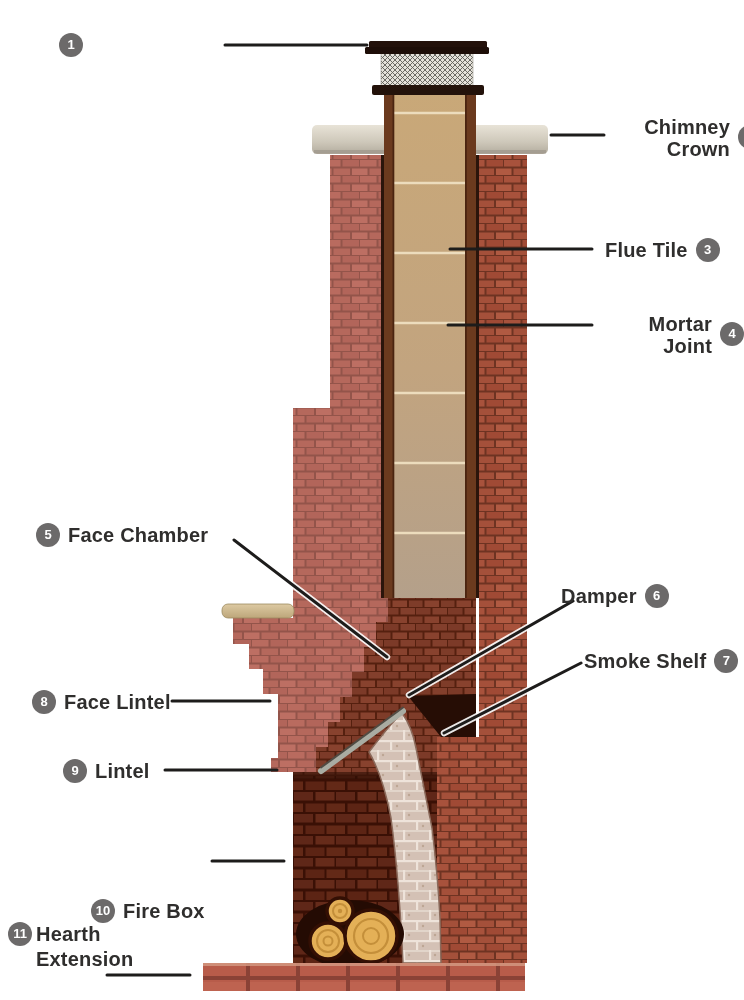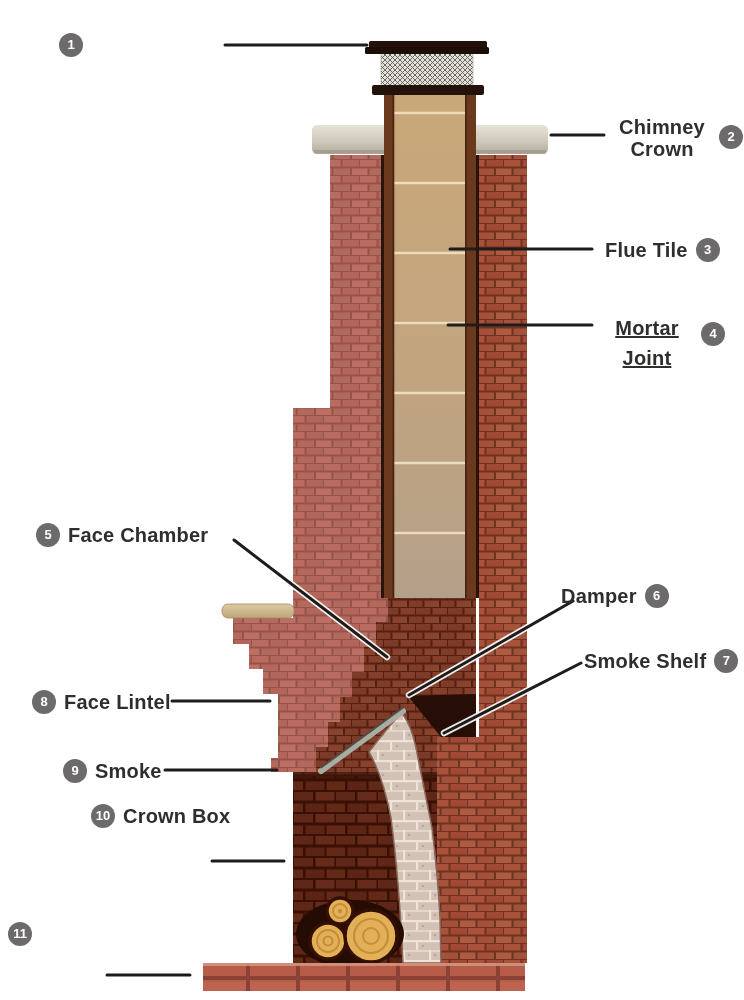--- a/index.html
+++ b/index.html
@@ -13,21 +13,21 @@
     color:#2f2e2d;font-weight:bold;font-size:20px;line-height:24px;letter-spacing:.2px;
     white-space:nowrap;
   }
   .label .ltext{display:block;}
   .badge{
     flex:0 0 auto;width:24px;height:24px;border-radius:50%;
     background:#6c6a6a;color:#fff;font-size:13px;font-weight:bold;
     display:flex;align-items:center;justify-content:center;letter-spacing:0;
   }
   .wrap{white-space:normal;}
-  .center{text-align:center;}
+  .center{text-align:right;margin-left:19px;}
 </style>
 </head>
 <body>
 
 <div class="stage">
 
 <svg width="744" height="1000" viewBox="0 0 744 1000">
   <defs>
     <pattern id="pbPink" width="36" height="16" patternUnits="userSpaceOnUse">
       <rect width="36" height="16" fill="#93544a"></rect>
@@ -216,21 +216,21 @@
   <span class="ltext wrap center" style="width:98px;line-height:22px;">Chimney Crown</span>
   <span class="badge" style="margin-top:9px;">2</span>
 </div>
 
 <div class="label" style="left:605px;top:238px;">
   <span class="ltext">Flue Tile</span>
   <span class="badge">3</span>
 </div>
 
 <div class="label" style="left:601px;top:313px;">
-  <span class="ltext wrap center" style="width:92px;line-height:30px;text-decoration:underline;">Mortar Joint</span>
+  <span class="ltext wrap center" style="width:92px;line-height:22px;">Mortar Joint</span>
   <span class="badge" style="margin-top:9px;">4</span>
 </div>
 
 <div class="label" style="left:36px;top:523px;">
   <span class="badge">5</span>
   <span class="ltext">Face Chamber</span>
 </div>
 
 <div class="label" style="left:561px;top:584px;">
   <span class="ltext">Damper</span>
@@ -242,25 +242,26 @@
   <span class="badge">7</span>
 </div>
 
 <div class="label" style="left:32px;top:690px;">
   <span class="badge">8</span>
   <span class="ltext">Face Lintel</span>
 </div>
 
 <div class="label" style="left:63px;top:759px;">
   <span class="badge">9</span>
-  <span class="ltext">Smoke</span>
-</div>
-
-<div class="label" style="left:91px;top:804px;">
+  <span class="ltext">Lintel</span>
+</div>
+
+<div class="label" style="left:91px;top:899px;">
   <span class="badge">10</span>
-  <span class="ltext">Crown Box</span>
+  <span class="ltext">Fire Box</span>
 </div>
 
 <div class="label" style="left:8px;top:922px;flex-direction:row;gap:4px;align-items:flex-start;">
   <span class="badge">11</span>
+  <span class="ltext wrap" style="width:112px;line-height:25px;">Hearth Extension</span>
 </div>
 
 </div>
 
 </body></html>

